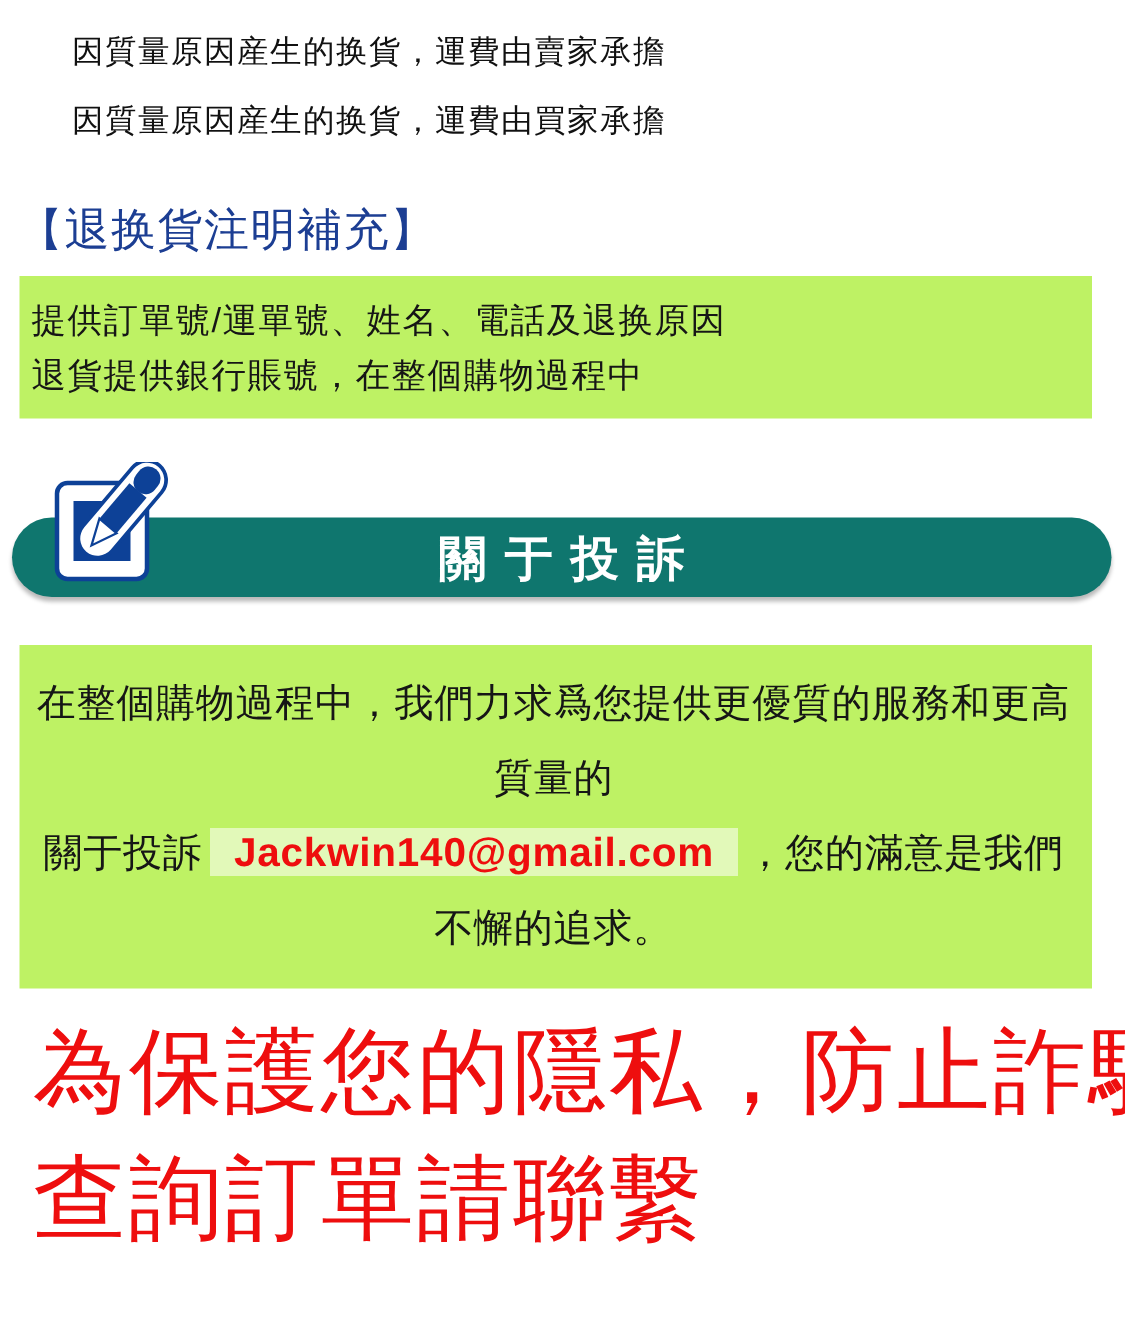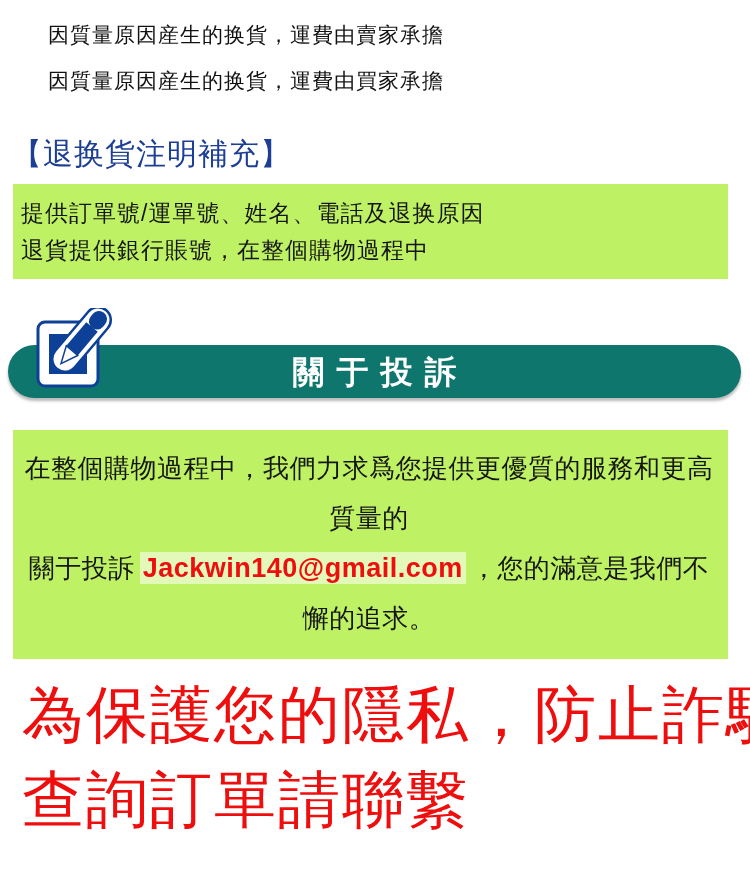--- a/index.html
+++ b/index.html
@@ -21,21 +21,21 @@
   }
 
   
   .cream-box{background:#bef264;color:#161616;}
   .box1{margin:13px 0 0 13px;width:697px;padding:11px 10px 10px 8px;}
   .box1 p{margin:0;font-size:23px;line-height:37px;letter-spacing:1px;}
   .box2{margin:32px 0 0 13px;width:694px;padding:13px 12px 16px 9px;text-align:center;}
   .box2 p{margin:0;font-size:26px;line-height:50px;letter-spacing:0.5px;}
   .email-inline{
     color:#ee0e0e;font-weight:bold;font-size:27px;text-decoration:none;
-    background:rgba(255,255,255,0.55);padding:1px 3px;margin:0 5px;
+    background:rgba(255,255,255,0.55);padding:1px 16px;margin:0 5px;
   }
 
   
   .banner-wrap{position:relative;margin-top:66px;height:53px;}
   .banner{
     margin-left:8px;width:733px;height:53px;border-radius:27px;
     background:#0f766e;display:flex;align-items:center;justify-content:center;
     box-shadow:0 3px 3px rgba(0,0,0,0.28);
   }
   .banner span{

